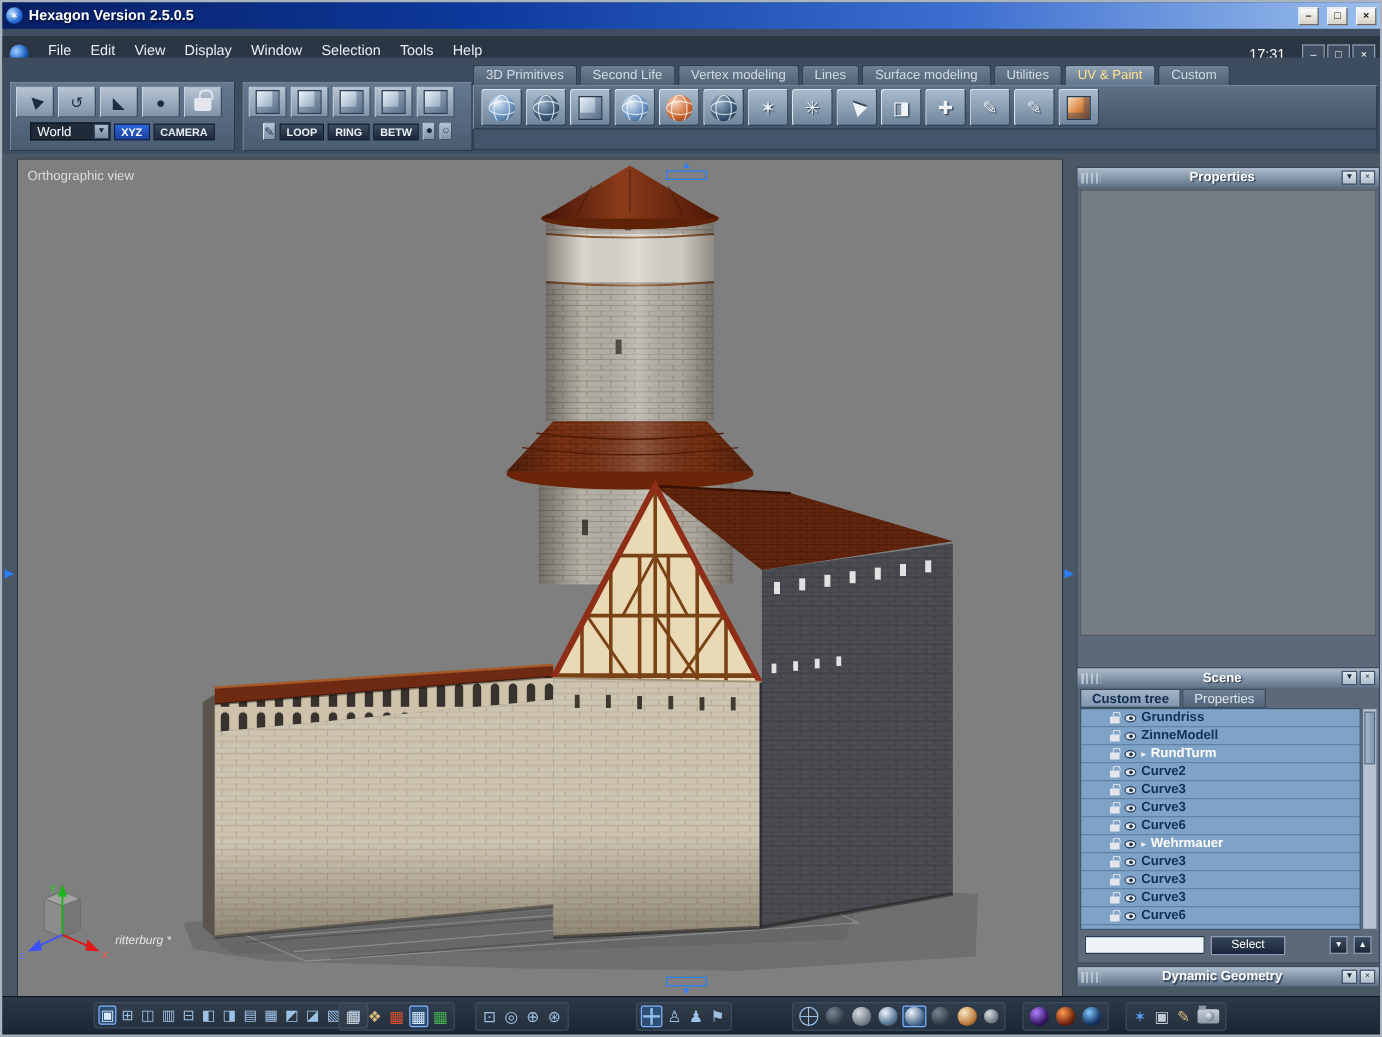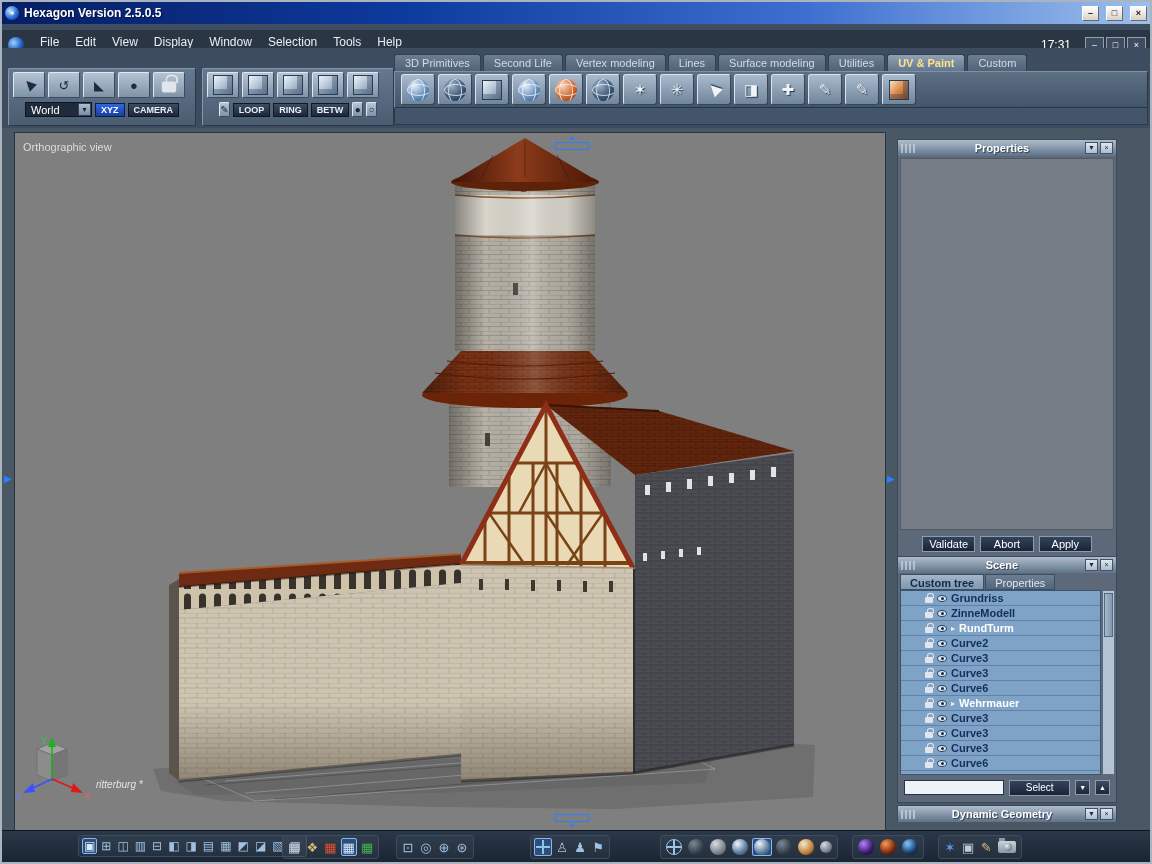--- a/index.html
+++ b/index.html
@@ -29,21 +29,21 @@
 .tool-btn.mini{width:22px;height:15px;font-size:10px;}
 .ctrl-row{display:flex;gap:3px;padding:1px 16px;align-items:center;}
 .dropdown{width:104px;height:15px;background:#1f2b3b;border:1px solid #0c1420;color:#fff;font-size:11px;display:flex;align-items:center;padding:0 0 0 5px;}
 .dd-btn{margin-left:auto;width:13px;height:13px;background:linear-gradient(#aebccc,#7a8ea4);color:#15243a;font-size:7px;text-align:center;line-height:12px;border:1px solid #32435a;}
 .flat-btn{height:14px;background:linear-gradient(#2d68e0,#1a3f9e);color:#fff;font-size:9px;font-weight:bold;padding:0 5px;border:1px solid #0a1c50;line-height:12px;}
 .dark-btn{height:14px;background:linear-gradient(#3c4c62,#1c2838);color:#e8eef4;font-size:9px;font-weight:bold;padding:0 5px;border:1px solid #0e1826;line-height:12px;}
 .rot315{display:inline-block;transform:rotate(-135deg);}
 
 .tabstrip{position:absolute;left:392px;top:6px;display:flex;gap:2px;}
 .rtab{height:17px;padding:2px 10px 0;background:linear-gradient(#6c7e92,#506276);color:#d2dbe4;font-size:11px;border:1px solid #31404f;border-bottom:none;border-radius:3px 3px 0 0;white-space:nowrap;}
-.rtab.active{background:linear-gradient(#8fa2b6,#62768c);color:#ffe08c;font-weight:bold;}
+.rtab.active{background:linear-gradient(#8fa2b6,#62768c);color:#ffe08c;font-weight:normal;}
 .main-toolbar{position:absolute;left:392px;top:23px;width:754px;height:37px;background:linear-gradient(#5d7084,#435568);border:1px solid;border-color:#7d92a8 #273544 #273544 #7d92a8;display:flex;align-items:center;gap:3px;padding:0 6px;}
 .mt-btn{width:34px;height:31px;background:linear-gradient(#a9bacc,#70869c);border:1px solid;border-color:#d8e4ee #35465a #35465a #d8e4ee;border-radius:3px;display:flex;align-items:center;justify-content:center;flex:0 0 auto;}
 .glyph{color:#eef4fa;font-size:15px;text-shadow:1px 1px 1px #223344;}
 .options-strip{position:absolute;left:392px;top:60px;width:754px;height:17px;background:#42556a;border:1px solid #2c3a4a;border-top:none;}
 
 .orb{width:22px;height:22px;border-radius:50%;background:radial-gradient(circle at 35% 30%,#e4eef8,#6b93c0 55%,#2c4f76);position:relative;overflow:hidden;}
 .orb::before{content:"";position:absolute;left:50%;top:0;width:54%;height:100%;transform:translateX(-50%);border:1px solid rgba(255,255,255,.7);border-radius:50%;}
 .orb::after{content:"";position:absolute;top:50%;left:0;height:46%;width:100%;transform:translateY(-50%);border:1px solid rgba(255,255,255,.7);border-radius:50%;}
 .orb.red{background:radial-gradient(circle at 35% 30%,#f8d8c0,#d06a34 55%,#7a2c10);}
 .orb.dark{background:radial-gradient(circle at 35% 30%,#9fb4c8,#3c5a78 55%,#16283c);}
@@ -59,21 +59,21 @@
 .workarea{position:absolute;left:0;top:126px;right:0;bottom:32px;background:#4a5866;}
 .viewport{position:absolute;left:12px;top:4px;width:872px;height:700px;background:#7f7f7f;border:1px solid #2a3440;overflow:hidden;}
 .vp-label{position:absolute;left:8px;top:8px;color:#dcdcdc;font-size:11px;}
 .scene-name{position:absolute;left:81px;top:646px;color:#e4e4e4;font-size:10px;font-style:italic;}
 .vhandle{position:absolute;display:flex;flex-direction:column;align-items:center;color:#2a7fff;font-size:8px;line-height:8px;}
 .vbox{width:34px;height:8px;border:1px solid #2a7fff;}
 .edge-arrow{position:absolute;color:#2a7fff;font-size:10px;line-height:10px;}
 
 
 .side{position:absolute;left:895px;top:0;width:253px;height:706px;}
-.panel{position:absolute;left:0;width:220px;background:#5d6878;border:1px solid #39485a;}
+.panel{position:absolute;left:0;width:253px;background:#5d6878;border:1px solid #39485a;}
 .phead{height:16px;background:linear-gradient(#aebdcd,#5f7287);display:flex;align-items:center;padding:0 3px;}
 .grip{width:16px;height:9px;background:repeating-linear-gradient(90deg,#d0dae4 0 2px,rgba(0,0,0,0) 2px 4px);opacity:.65;margin-right:4px;}
 .ptitle{flex:1;text-align:center;color:#fff;font-size:11px;font-weight:bold;text-shadow:1px 1px 1px #2c3c50;}
 .hdr-btn{width:13px;height:12px;background:linear-gradient(#dfe7ee,#aebccb);border:1px solid #41536b;color:#1c2c40;font-size:7px;line-height:10px;text-align:center;margin-left:2px;}
 .pbody{position:absolute;left:2px;right:2px;top:18px;bottom:27px;background:#767c86;border:1px solid #525a66;}
 .pbuttons{position:absolute;left:0;right:0;bottom:5px;display:flex;gap:5px;padding:0 24px;}
 .action-btn{flex:1;height:16px;background:linear-gradient(#35445a,#18243a);border:1px solid #8a9cb2;color:#fff;font-size:11px;line-height:14px;text-align:center;}
 .stabs{position:absolute;left:2px;top:17px;height:16px;display:flex;gap:1px;}
 .stab{padding:2px 9px 0;font-size:11px;height:16px;border:1px solid #3b4d61;white-space:nowrap;}
 .stab.active{background:linear-gradient(#a3b5c8,#7f97b0);color:#122a4e;font-weight:bold;}
@@ -421,25 +421,20 @@
     <div class="side">
 
       <div class="panel" style="top:11px;height:419px;">
         <div class="phead">
           <span class="grip"></span>
           <span class="ptitle">Properties</span>
           <span class="hdr-btn">▼</span>
           <span class="hdr-btn">×</span>
         </div>
         <div class="pbody"></div>
-        <div class="pbuttons">
-          <span class="action-btn">Validate</span>
-          <span class="action-btn">Abort</span>
-          <span class="action-btn">Apply</span>
-        </div>
       </div>
 
       <div class="panel" style="top:428px;height:247px;">
         <div class="phead">
           <span class="grip"></span>
           <span class="ptitle">Scene</span>
           <span class="hdr-btn">▼</span>
           <span class="hdr-btn">×</span>
         </div>
         <div class="stabs">

